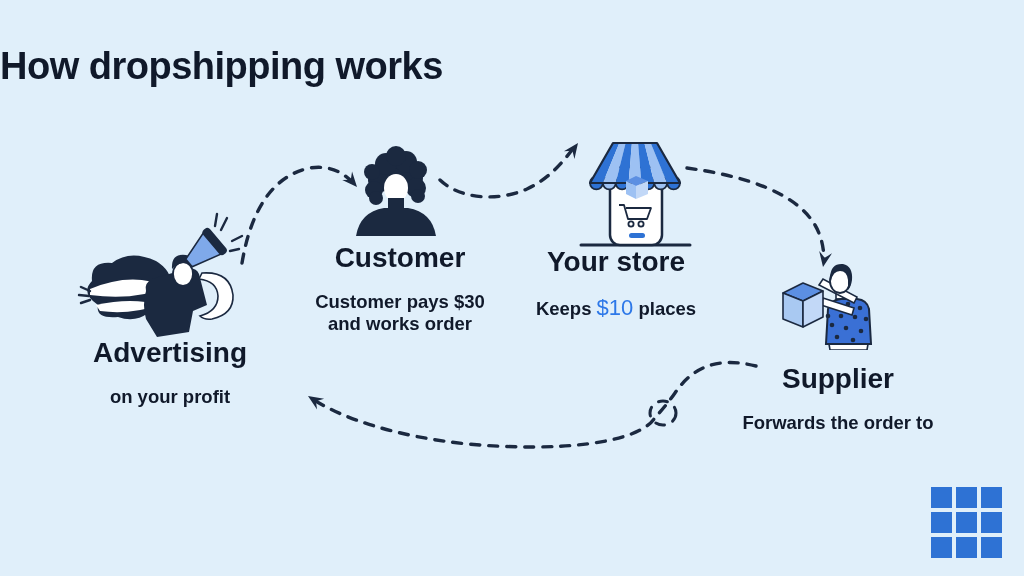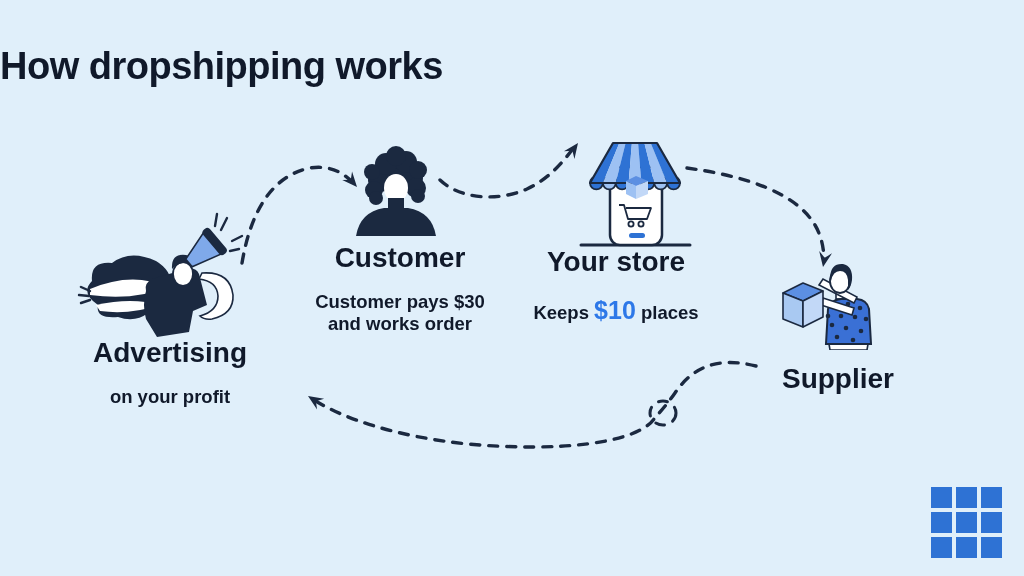--- a/index.html
+++ b/index.html
@@ -10,21 +10,21 @@
   html,body{margin:0;padding:0}
   body{font-family:"Liberation Sans",sans-serif;background:#fff}
   .canvas{position:relative;width:1024px;height:576px;background:var(--bg);overflow:hidden}
 
   .title{position:absolute;top:45px;left:0;width:100%;
     font-size:38px;font-weight:700;color:var(--text);letter-spacing:-.5px}
 
   .node{position:absolute;text-align:center}
   .node-label{font-size:28px;font-weight:700;color:var(--text);line-height:1.1}
   .node-caption{font-size:18.5px;font-weight:600;color:var(--text);line-height:1.2;margin-top:17px}
-  .hl{color:var(--highlight);font-weight:700;font-size:25px}
+  .hl{color:var(--highlight);font-weight:400;font-size:22px}
 
   .node-customer{left:295px;top:243px;width:210px}
   .node-store{left:508px;top:247px;width:216px}
   .node-advertising{left:56px;top:338px;width:228px}
   .node-supplier{left:720px;top:364px;width:236px}
 
   .icon-svg{position:absolute}
   .svg-customer{left:350px;top:146px}
   .svg-store{left:573px;top:139px}
   .svg-advertising{left:60px;top:211px}
@@ -190,20 +190,21 @@
   <div class="node node-advertising">
     <div class="node-label">Advertising</div>
     <div class="node-caption">
       <div>on your profit</div>
     </div>
   </div>
 
   <div class="node node-supplier">
     <div class="node-label">Supplier</div>
     <div class="node-caption">
+      <div>Forwards the order to</div>
     </div>
   </div>
 
   <div class="logo">
     <div></div>
     <div></div>
     <div></div>
     <div></div>
     <div></div>
     <div></div>

